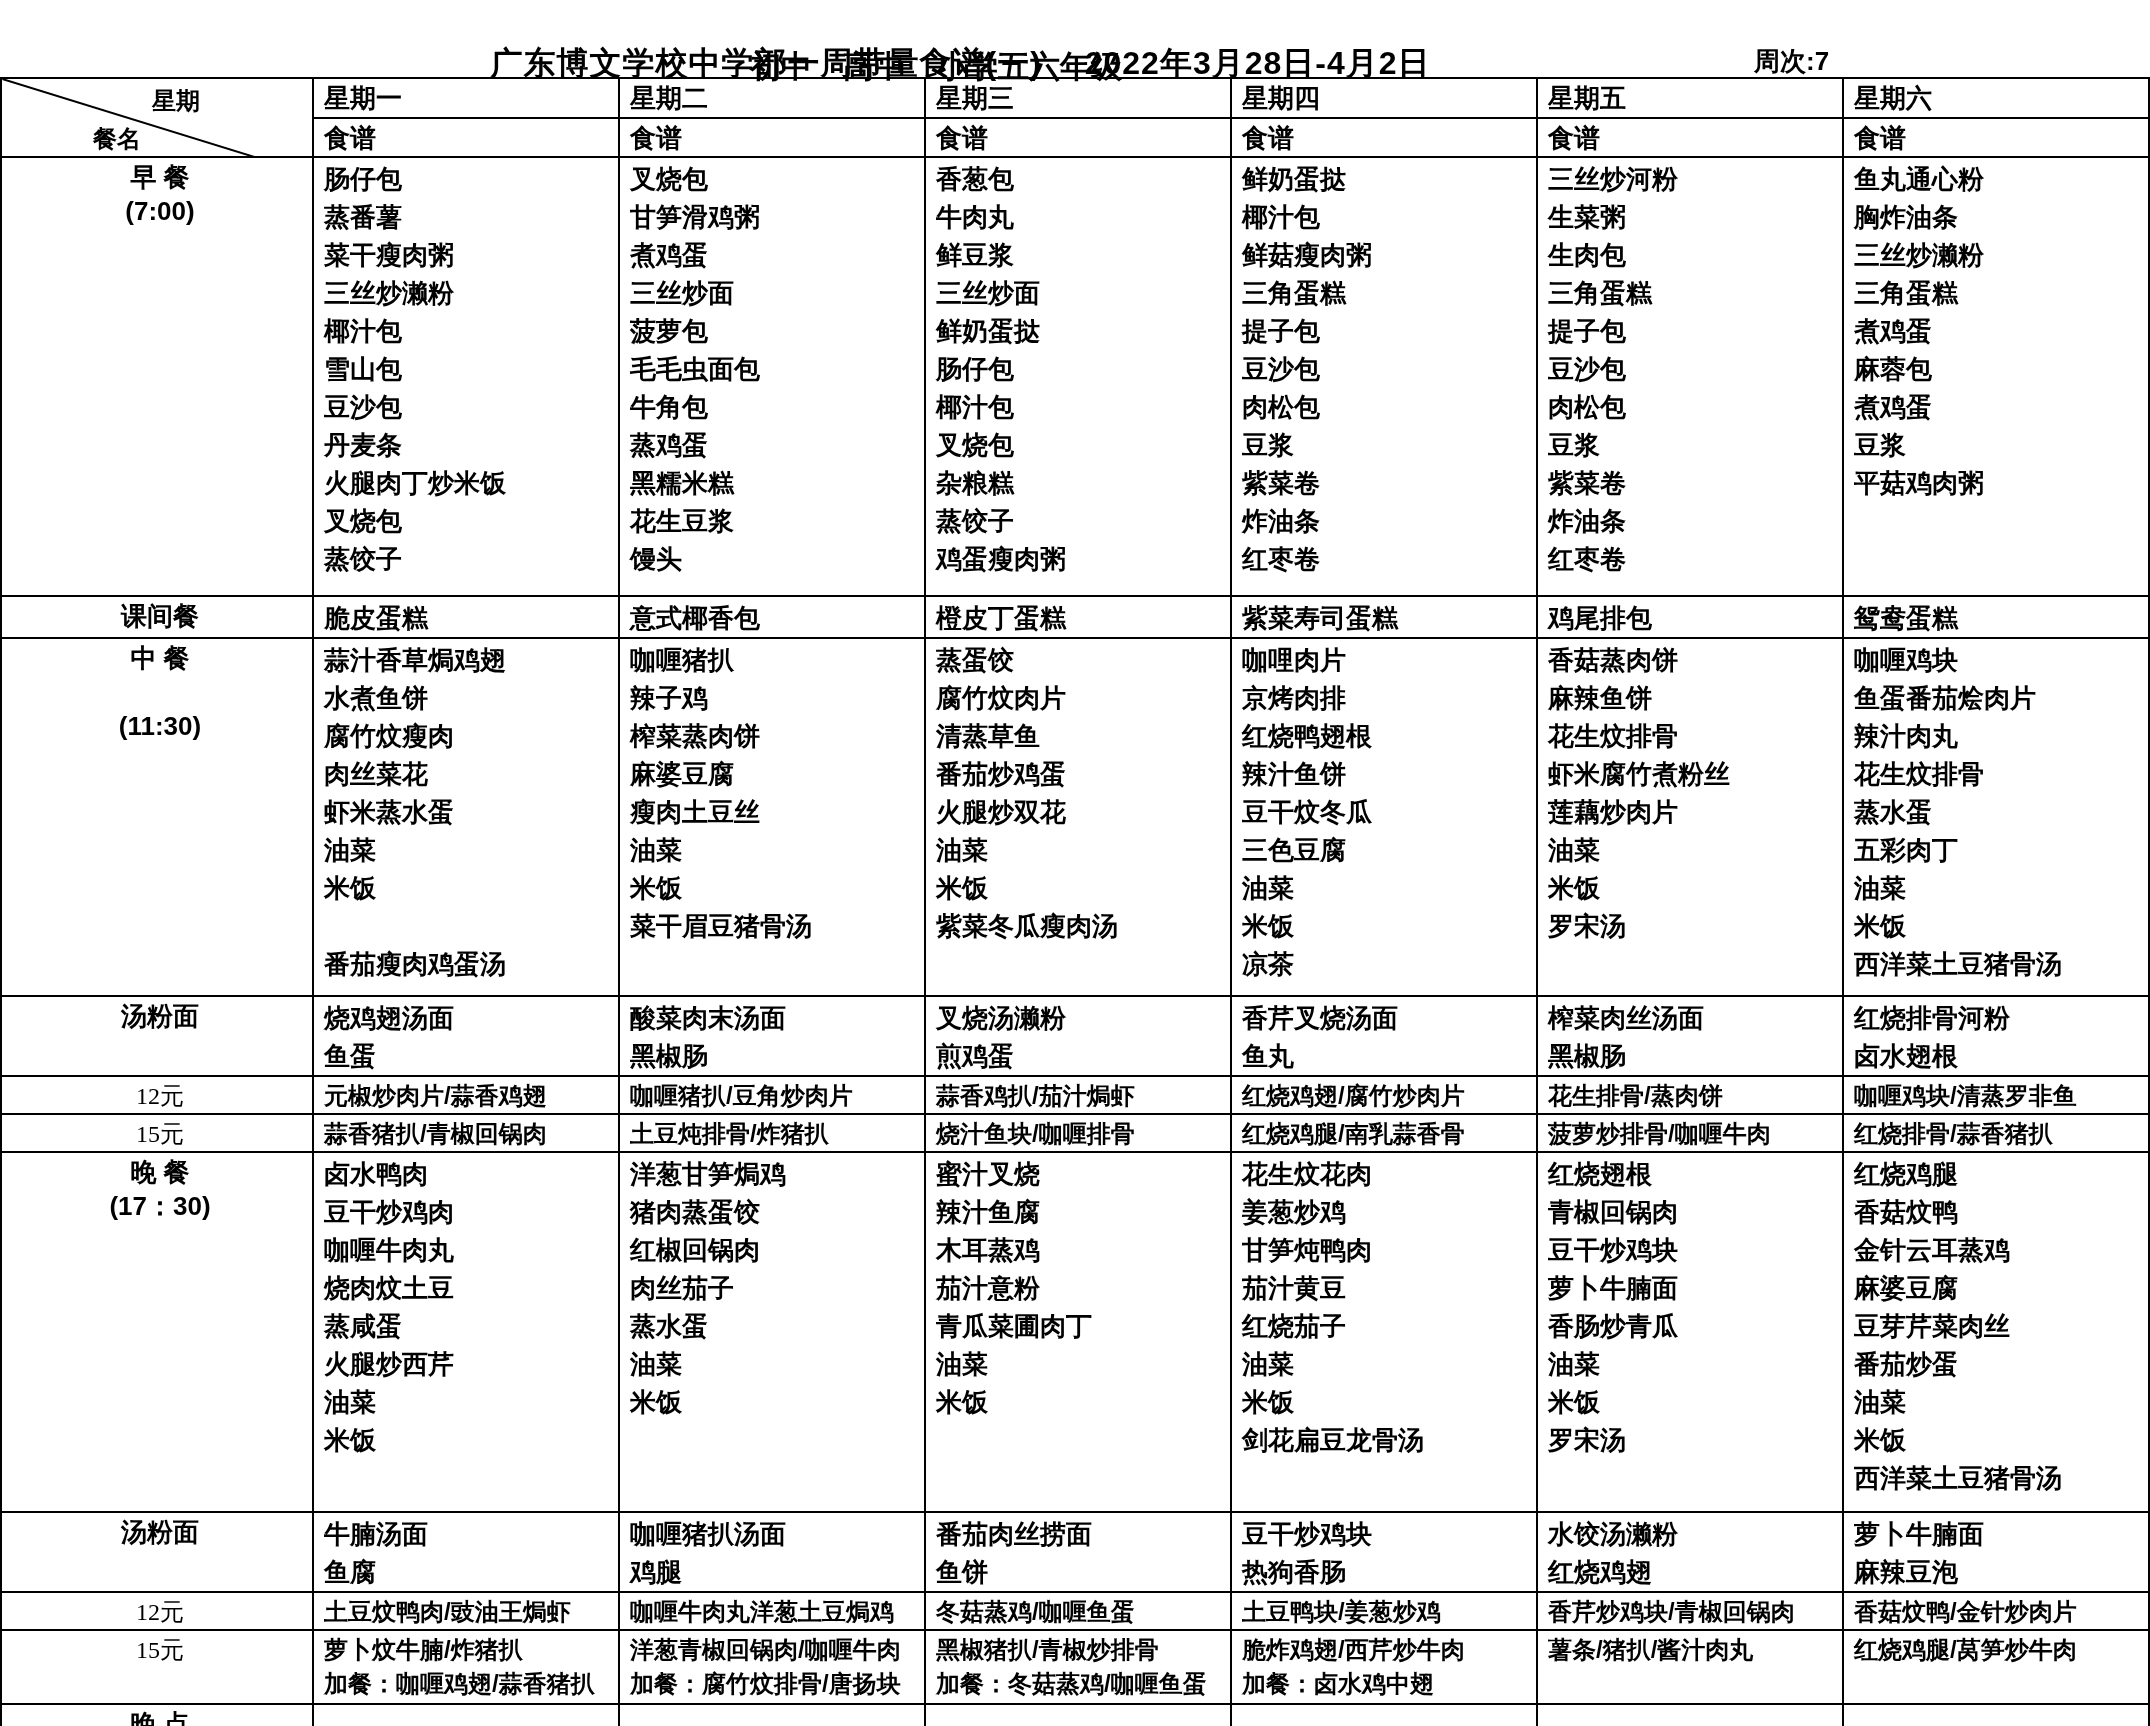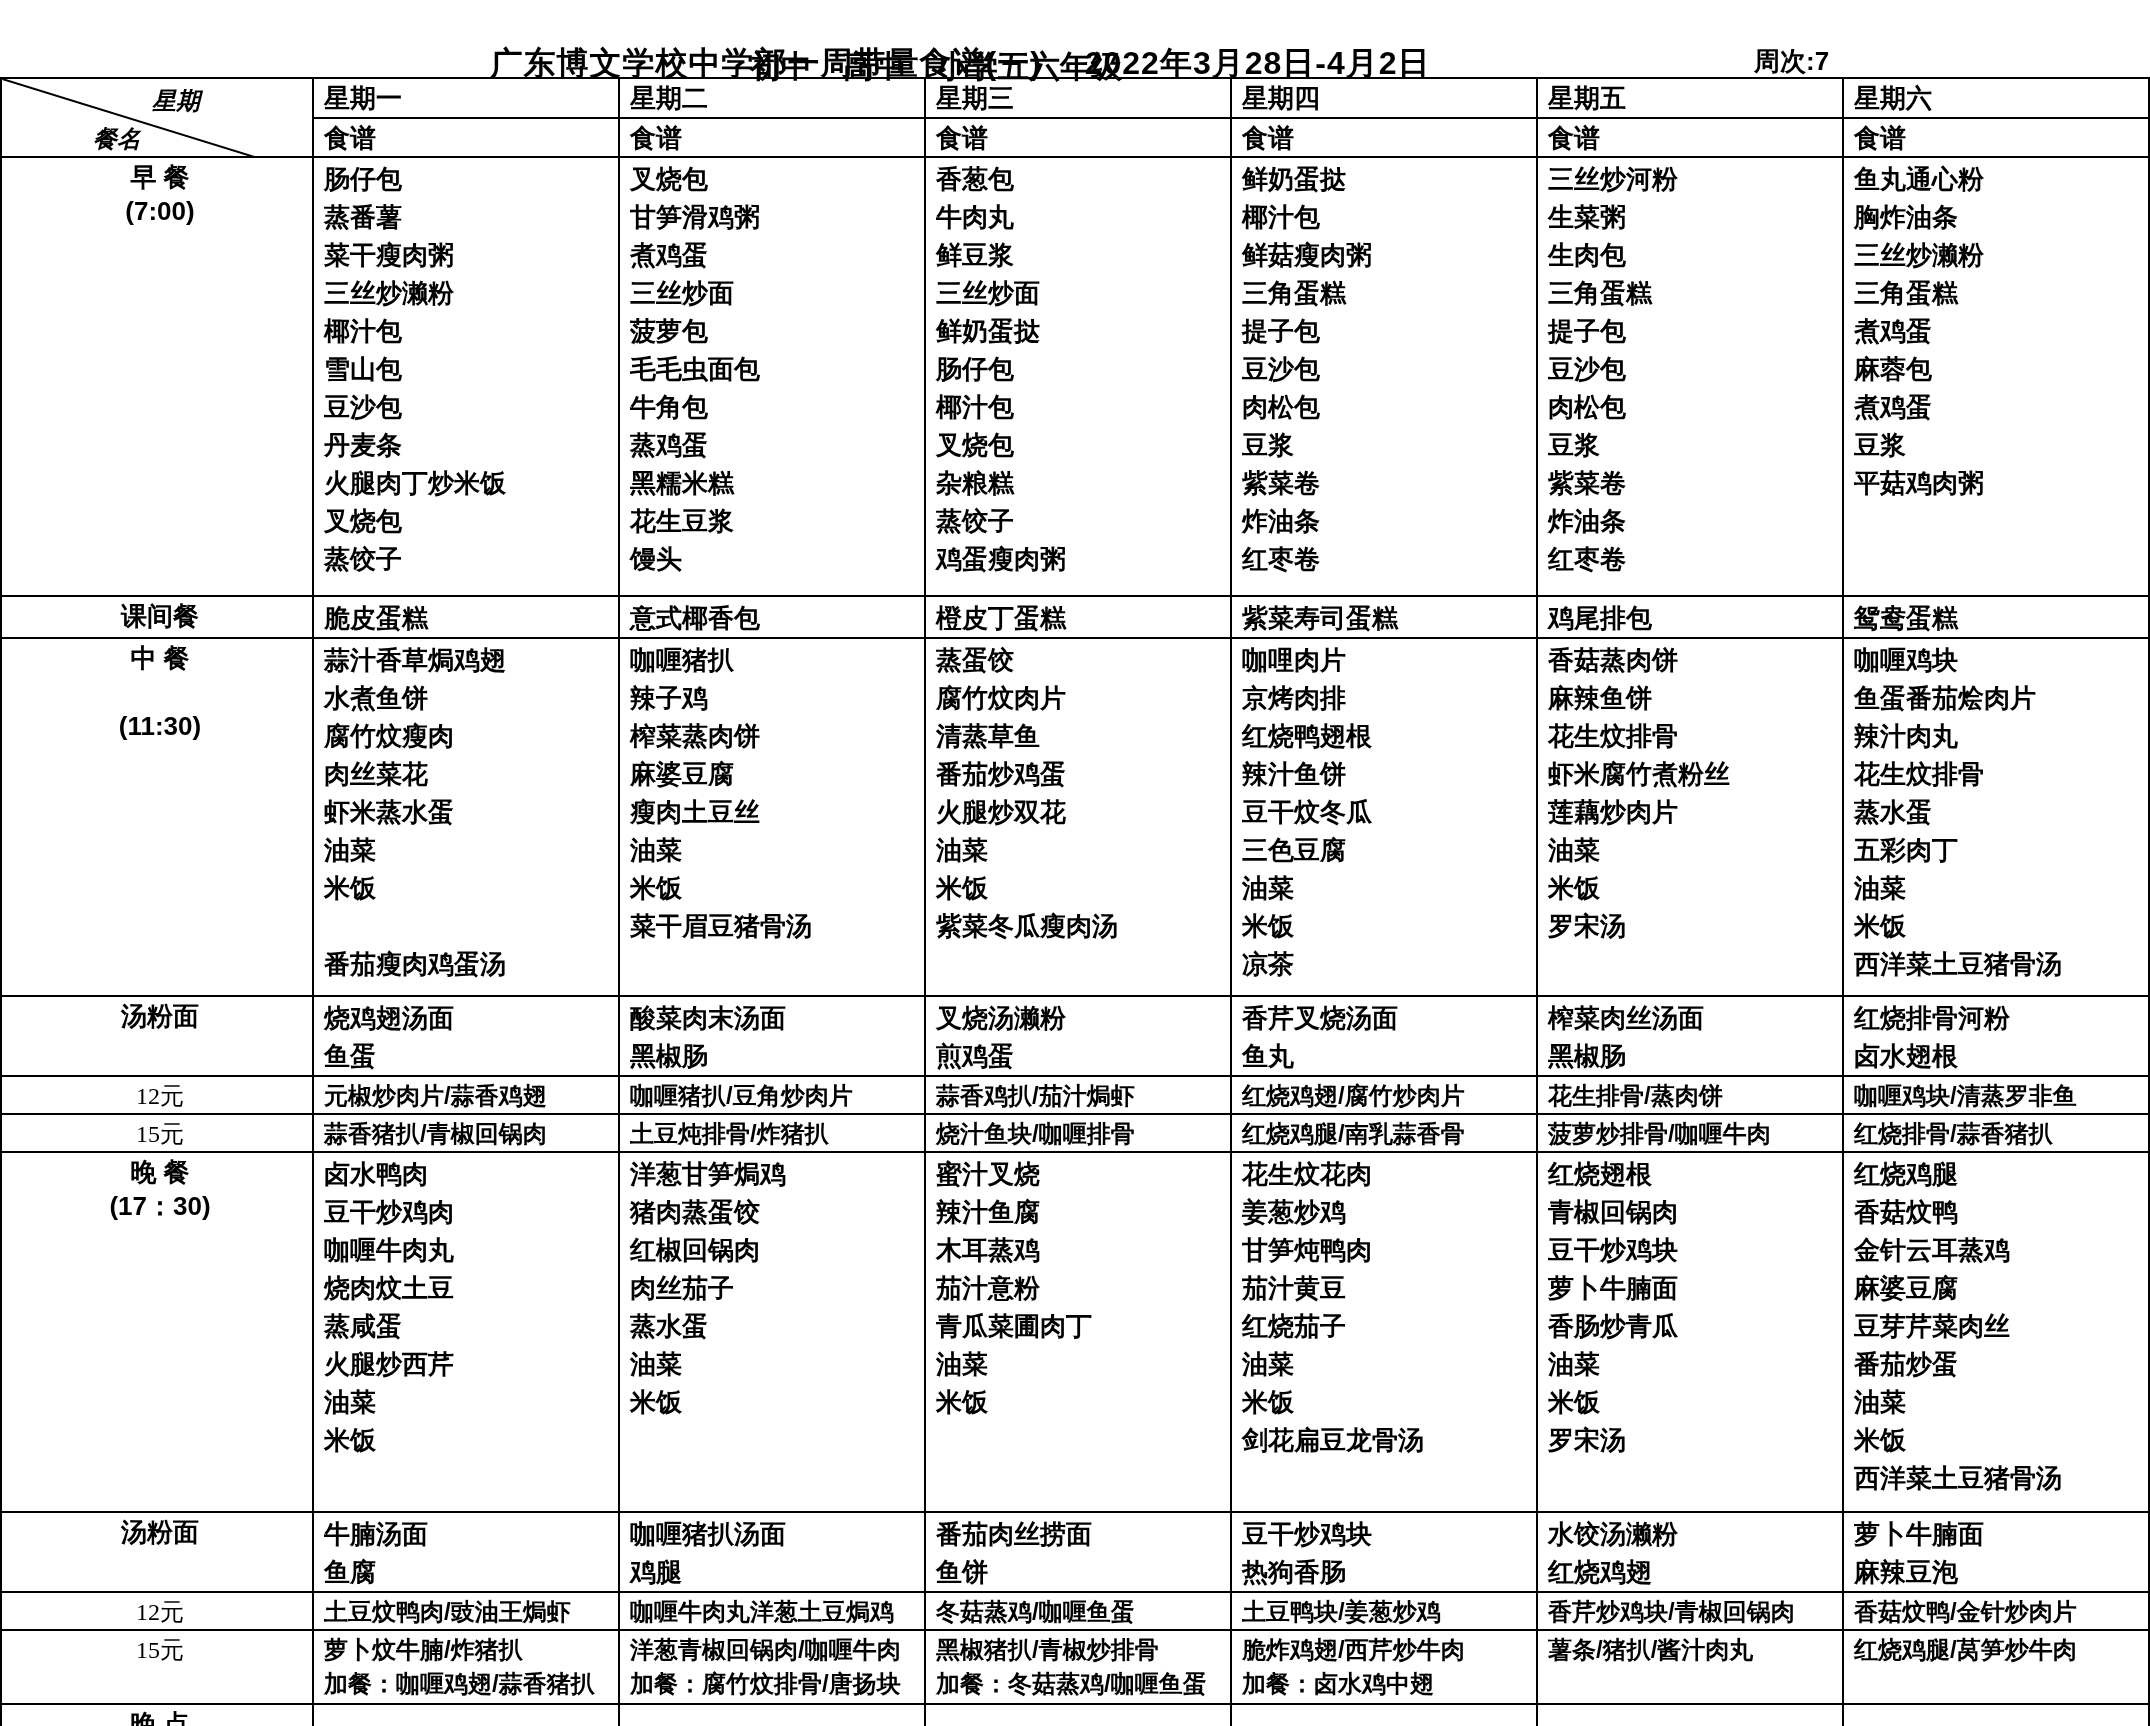--- a/index.html
+++ b/index.html
@@ -15,21 +15,21 @@
   .doc-subtitle{
     position:absolute;top:46px;left:0;width:1872px;text-align:center;font-size:31px;
   }
   .week-number{position:absolute;top:44px;left:1754px;font-size:26px;}
 
   table.menu{border-collapse:collapse;table-layout:fixed;width:2150px;margin:0;}
   table.menu td{
     border:2px solid #000;vertical-align:top;padding:2px 4px 0 10px;
     font-size:26px;overflow:hidden;
   }
-  td.corner-cell{position:relative;padding:0;font-style:italic;}
+  td.corner-cell{position:relative;padding:0;}
   td.corner-cell .corner-top{position:absolute;top:6px;left:150px;font-size:24px;}
   td.corner-cell .corner-bottom{position:absolute;top:44px;left:91px;font-size:24px;}
   td.day-header-cell{font-size:27px;}
   td.recipe-cell{font-size:26px;}
   td.label-cell{
     text-align:center;vertical-align:middle;padding:0 2px;
   }
   .line{height:38px;line-height:38px;white-space:nowrap;}
   td.label-cell .line{height:34px;line-height:34px;}
   tr.row-small td .line{height:34px;line-height:34px;font-size:24px;}

